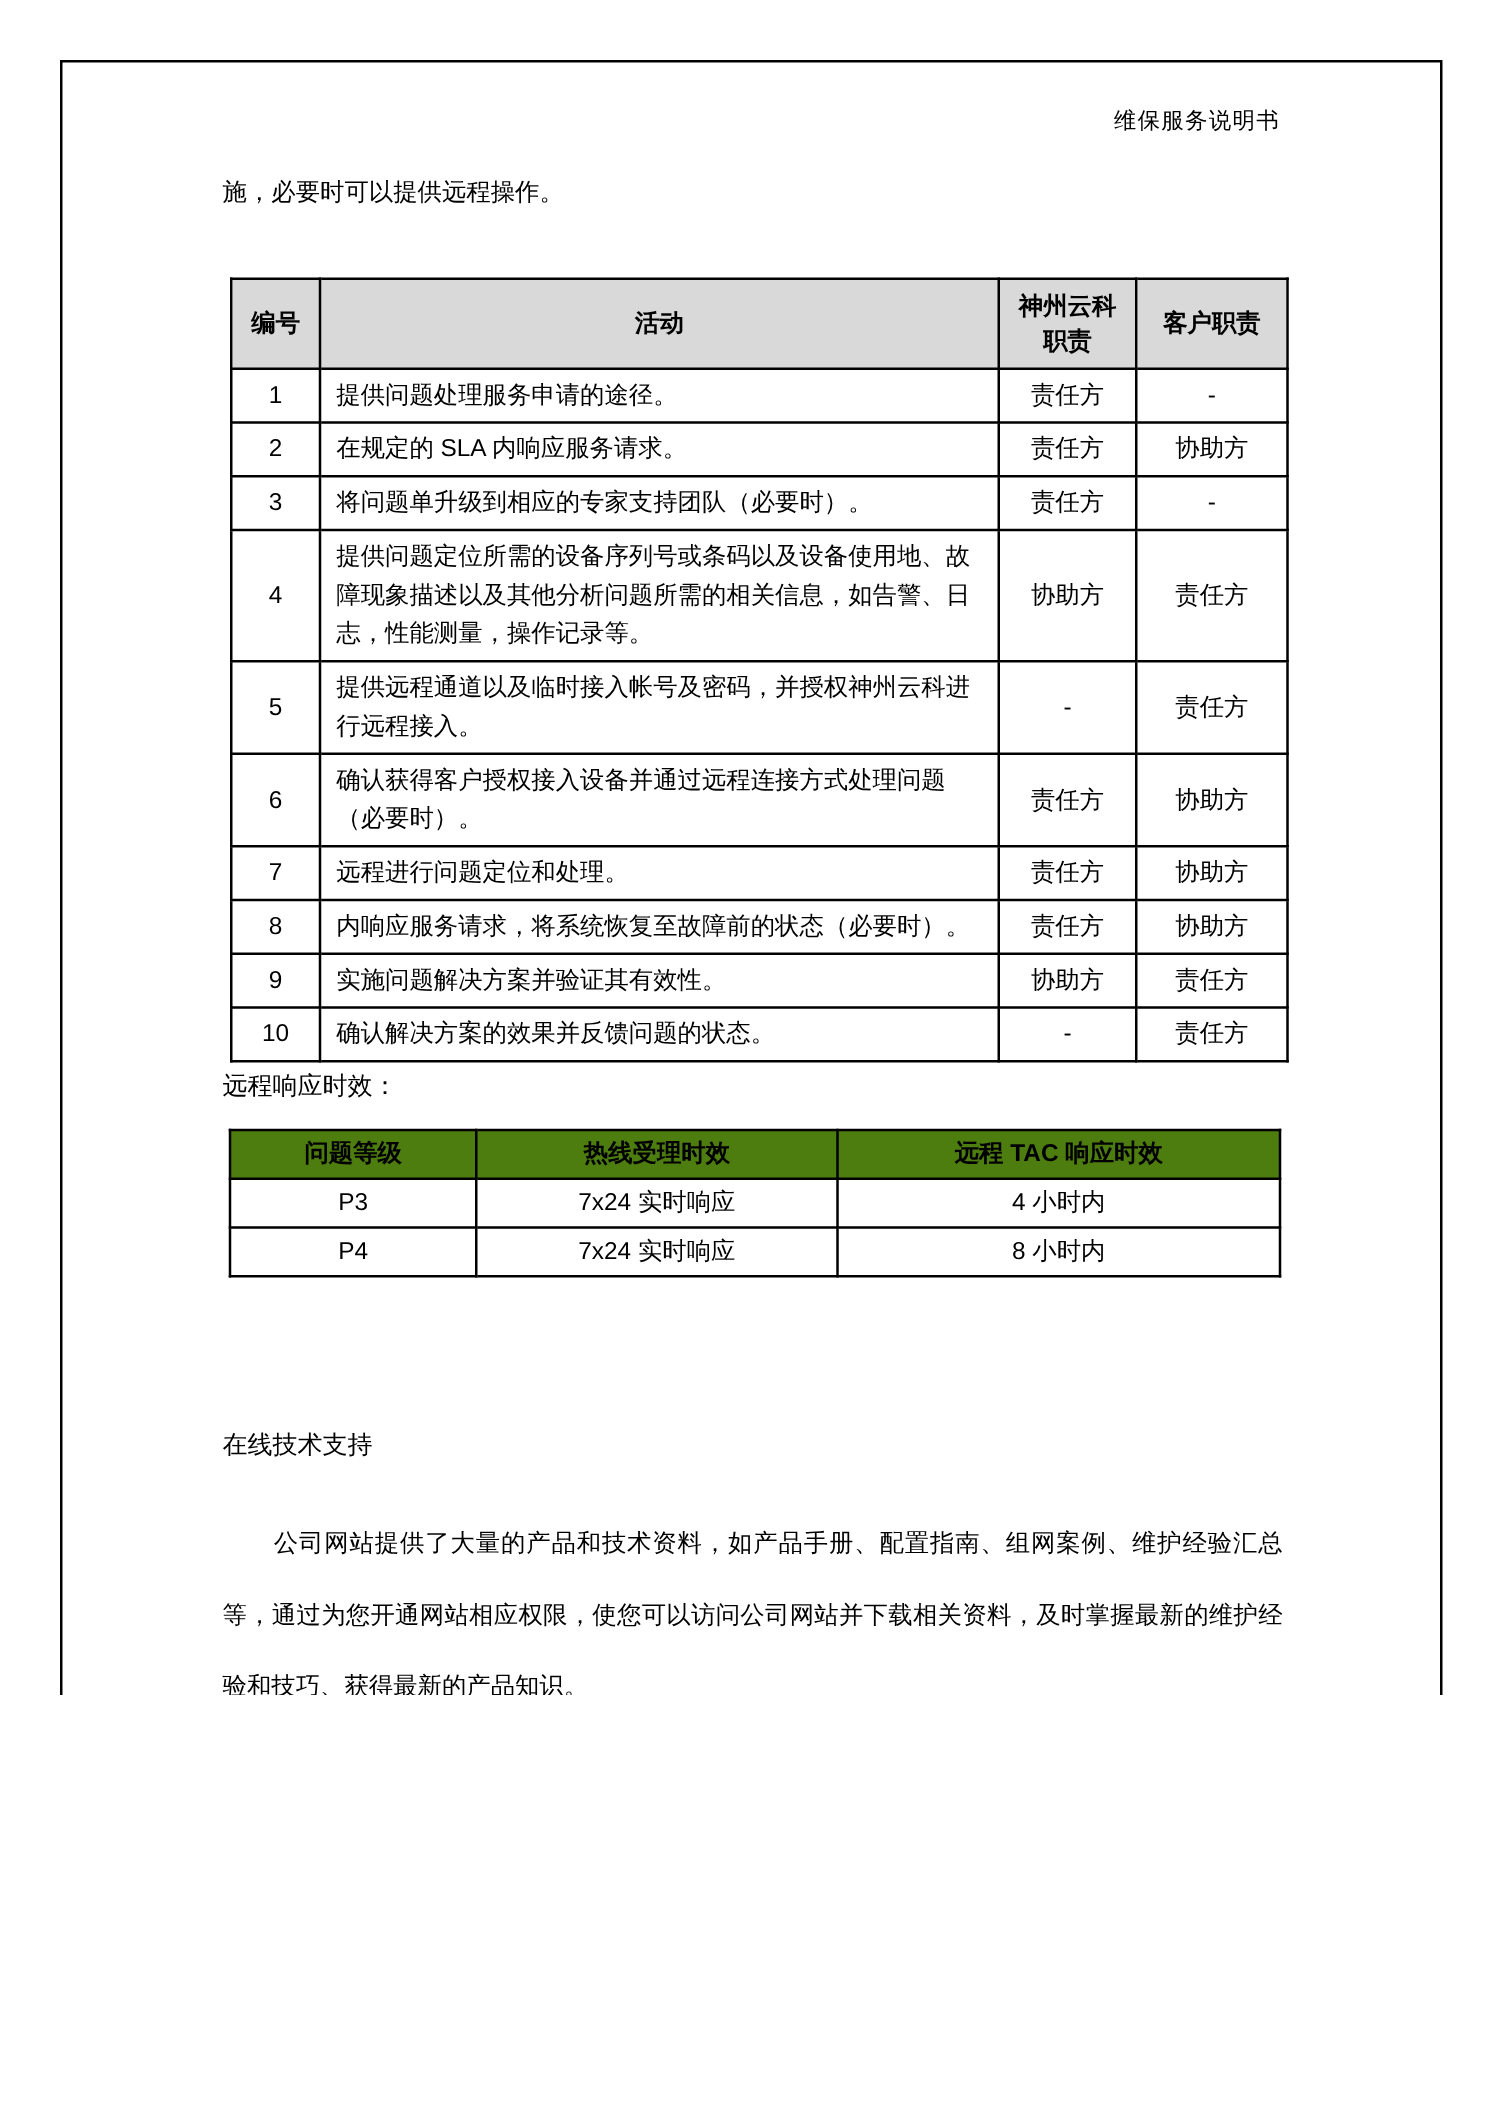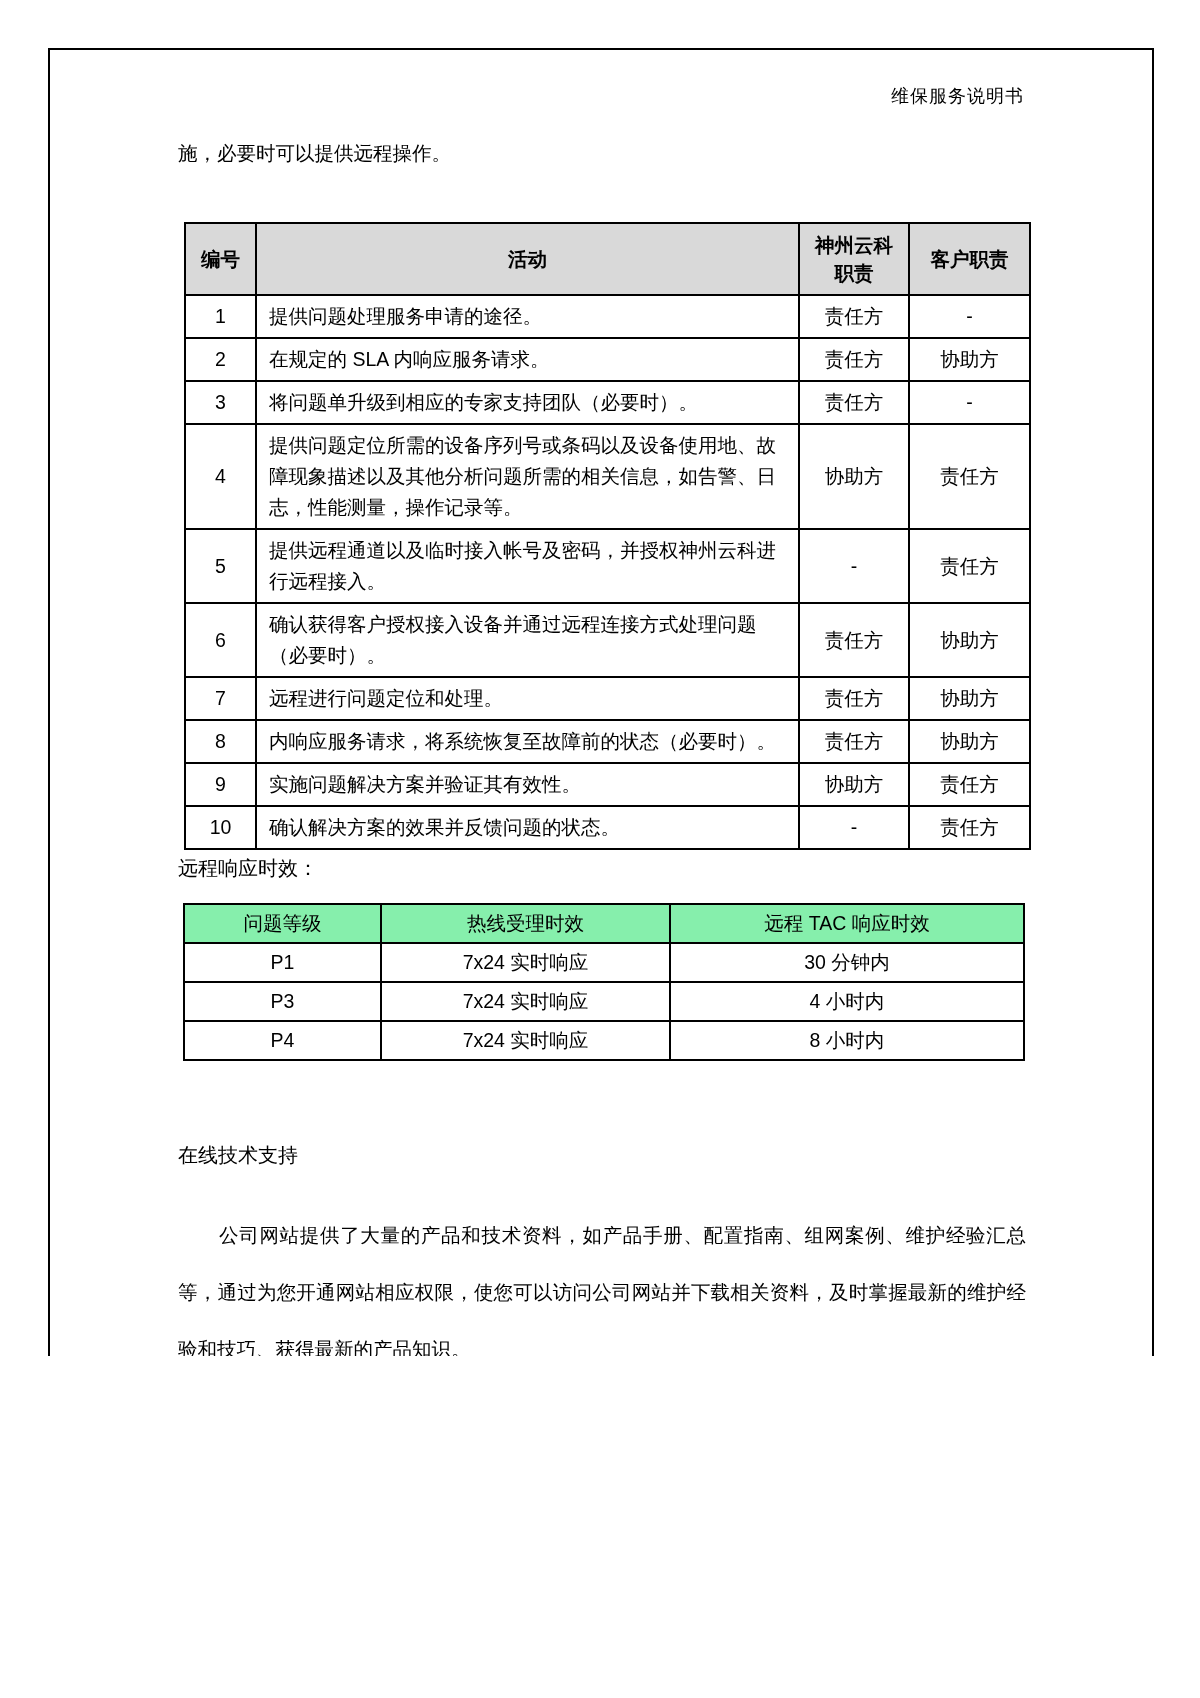--- a/index.html
+++ b/index.html
@@ -76,21 +76,21 @@
     position: absolute;
     top: 903px; left: 183px; width: 840px;
     font-size: 19.5px;
   }
   .sla-table th, .sla-table td {
     border: 2px solid #000000;
     text-align: center;
     line-height: 29px;
     padding: 4px 4px;
   }
-  .sla-table th { background: #86efac; font-weight: normal; }
+  .sla-table th { background: #4d7c0f; font-weight: bold; }
 
   .body-para {
     position: absolute;
     left: 178px; width: 848px;
     font-size: 19.5px;
     line-height: 57px;
     text-align: justify;
     text-indent: 41px;
   }
   .para1 { top: 1187px; }
@@ -207,25 +207,20 @@
     </colgroup>
     <thead>
       <tr>
         <th>问题等级</th>
         <th>热线受理时效</th>
         <th>远程 TAC 响应时效</th>
       </tr>
     </thead>
     <tbody>
       <tr>
-        <td>P1</td>
-        <td>7x24 实时响应</td>
-        <td>30 分钟内</td>
-      </tr>
-      <tr>
         <td>P3</td>
         <td>7x24 实时响应</td>
         <td>4 小时内</td>
       </tr>
       <tr>
         <td>P4</td>
         <td>7x24 实时响应</td>
         <td>8 小时内</td>
       </tr>
     </tbody>

